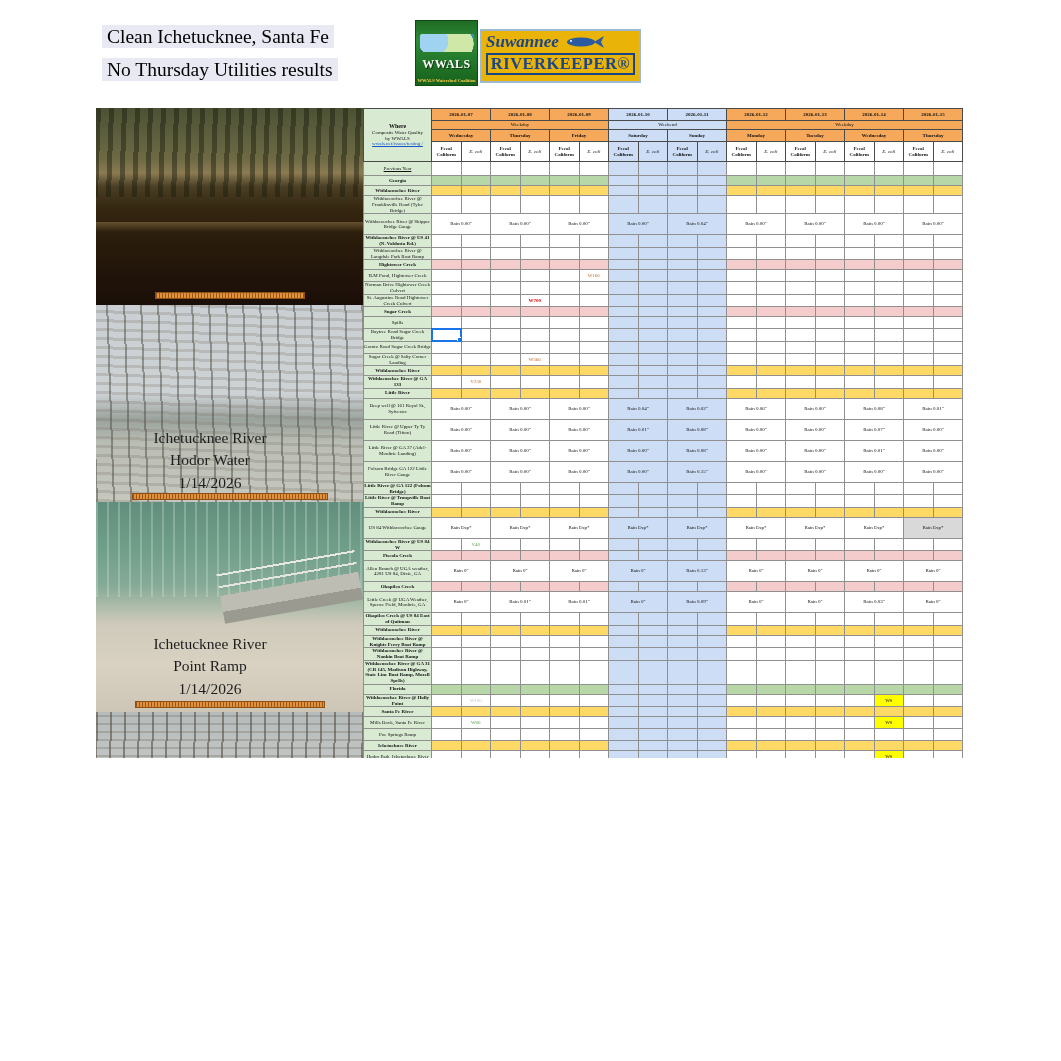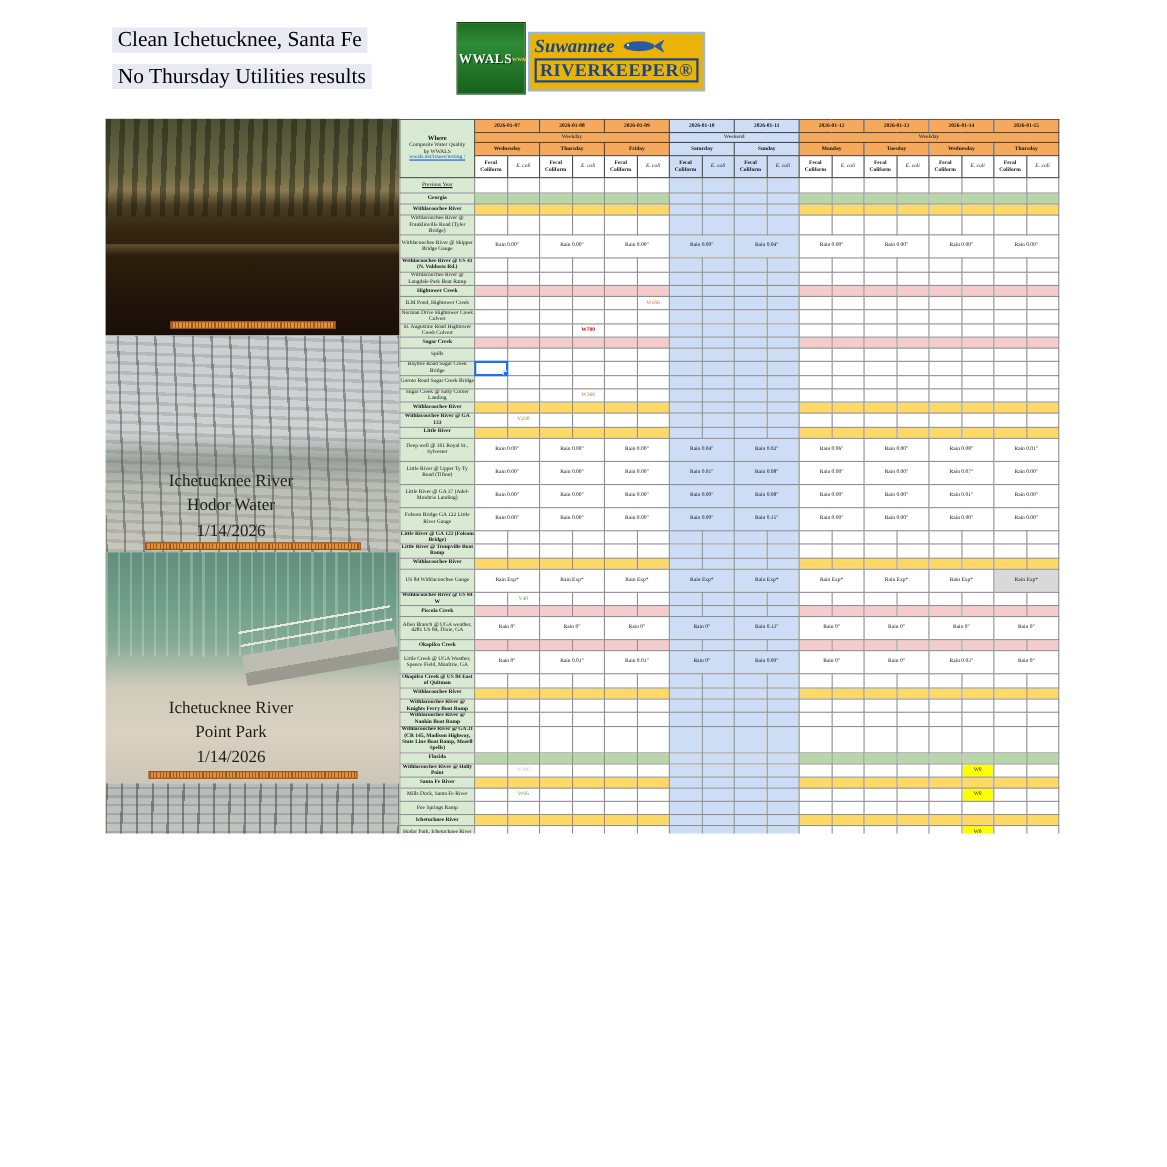--- a/index.html
+++ b/index.html
@@ -7,22 +7,22 @@
           font-family:Liberation Serif, serif;}
 
   
   .hl{position:absolute;left:102px;top:25px;}
   .hr{position:absolute;right:103px;top:25px;text-align:right;}
   .hl div,.hr div{margin-bottom:9px;}
   .hl-bg{background:#e8e9f3;color:#000;font-size:19.5px;padding:1px 5px;line-height:1.25;}
 
   .wwals-logo{position:absolute;left:415px;top:20px;width:63px;height:66px;
       background:linear-gradient(180deg,#1f6b24 0%,#2e8b36 30%,#17611c 100%);
-      border:1px solid #0e4a12;display:flex;flex-direction:row;justify-content:space-between;
-      align-items:center;box-sizing:border-box;padding:2px 1px;}
+      border:1px solid #0e4a12;display:flex;flex-direction:column;justify-content:space-between;
+      align-items:center;box-sizing:border-box;padding:2px 14px;}
   .wwals-top{font-size:4px;color:#ffe28a;white-space:nowrap;overflow:hidden;max-width:60px;}
   .wwals-word{color:#fff;font-weight:bold;font-size:12px;letter-spacing:.5px;
       text-shadow:1px 1px 1px #06340a;}
   .wwals-art{width:54px;height:18px;background:
       radial-gradient(circle at 25% 40%,#9fd3f0 0 35%,transparent 36%),
       radial-gradient(circle at 70% 55%,#cfe8a8 0 40%,transparent 41%),
       linear-gradient(180deg,#3d94c9 0%,#2b6f3a 100%);border-radius:2px;}
   .wwals-bot{font-size:4.5px;color:#ffd34d;font-weight:bold;white-space:nowrap;}
 
   .srk{position:absolute;left:480px;top:29px;width:161px;height:54px;background:#eab308;
@@ -156,21 +156,21 @@
         <div>Ichetucknee River</div>
         <div>Hodor Water</div>
         <div>1/14/2026</div>
       </div>
       <div class="cap cap2"></div>
     </div>
     <div class="photo ph3">
       <div class="dock"></div>
       <div class="ph-label">
         <div>Ichetucknee River</div>
-        <div>Point Park</div>
+        <div>Point Ramp</div>
         <div>1/14/2026</div>
       </div>
       <div class="cap cap3"></div>
     </div>
     <div class="photo ph4">
       <div class="blossom"></div>
     </div>
     <div class="photo ph5">
       <div class="ripples"></div>
       <div class="buoy"></div>

